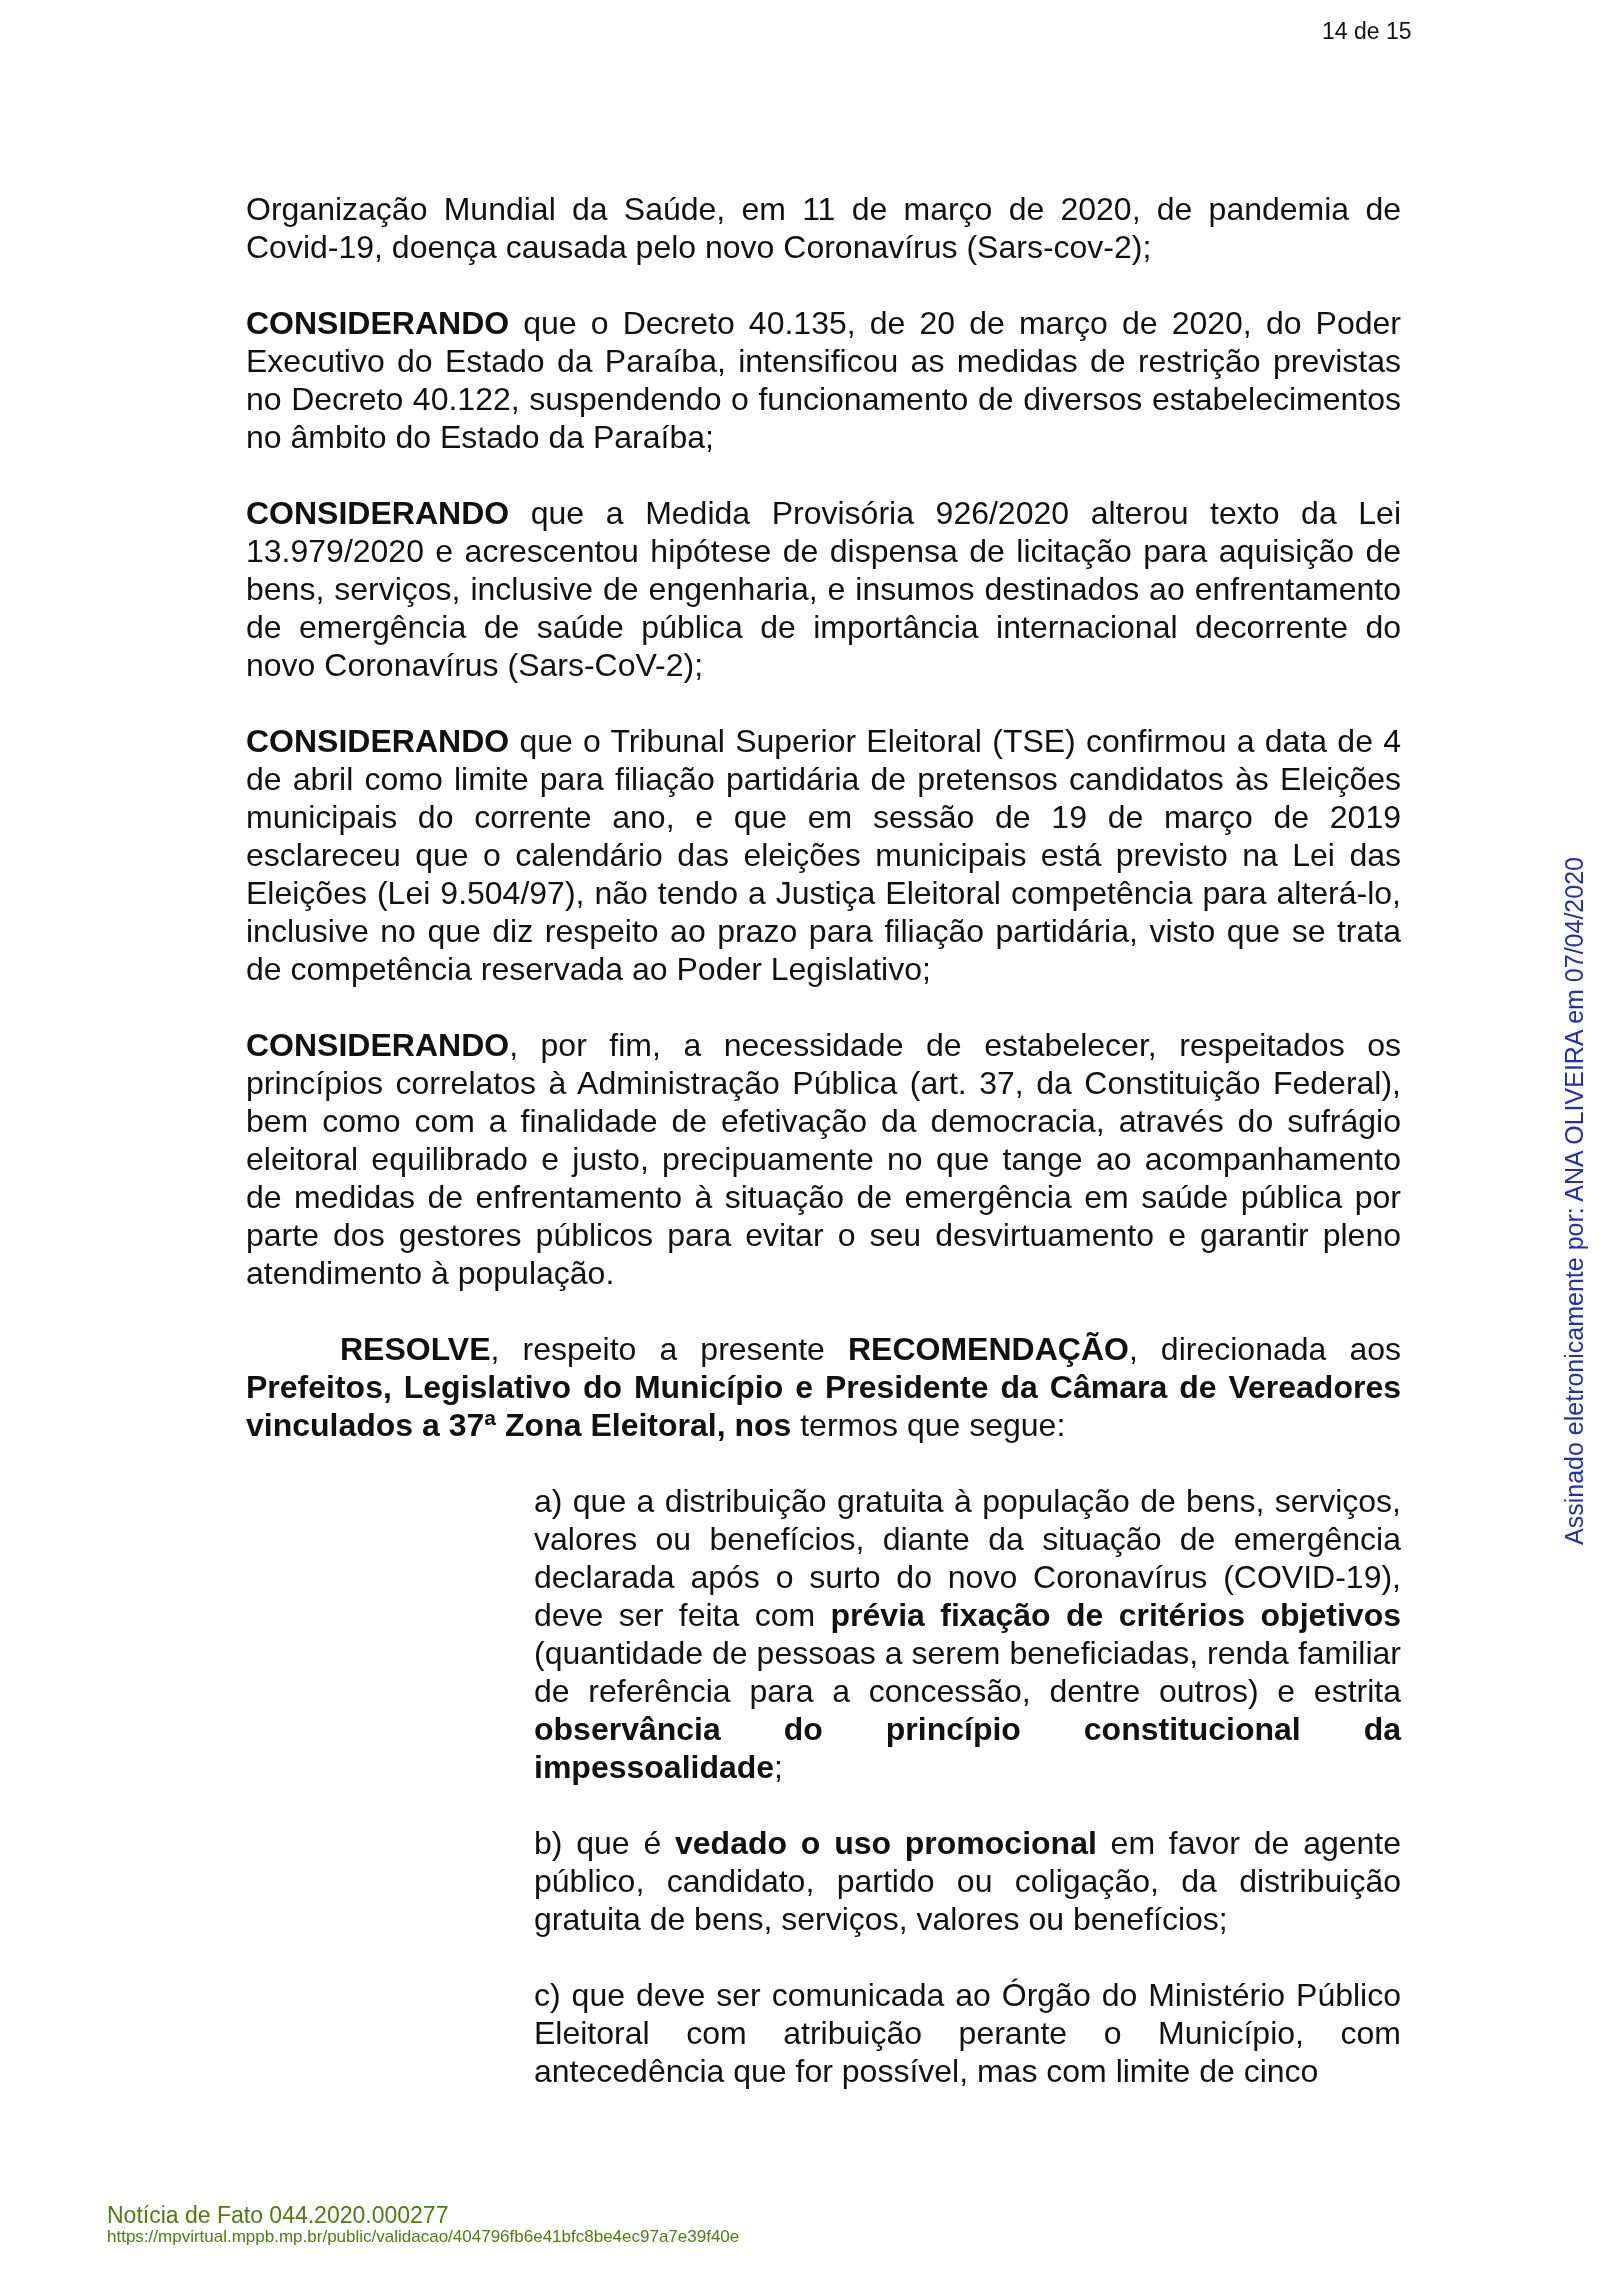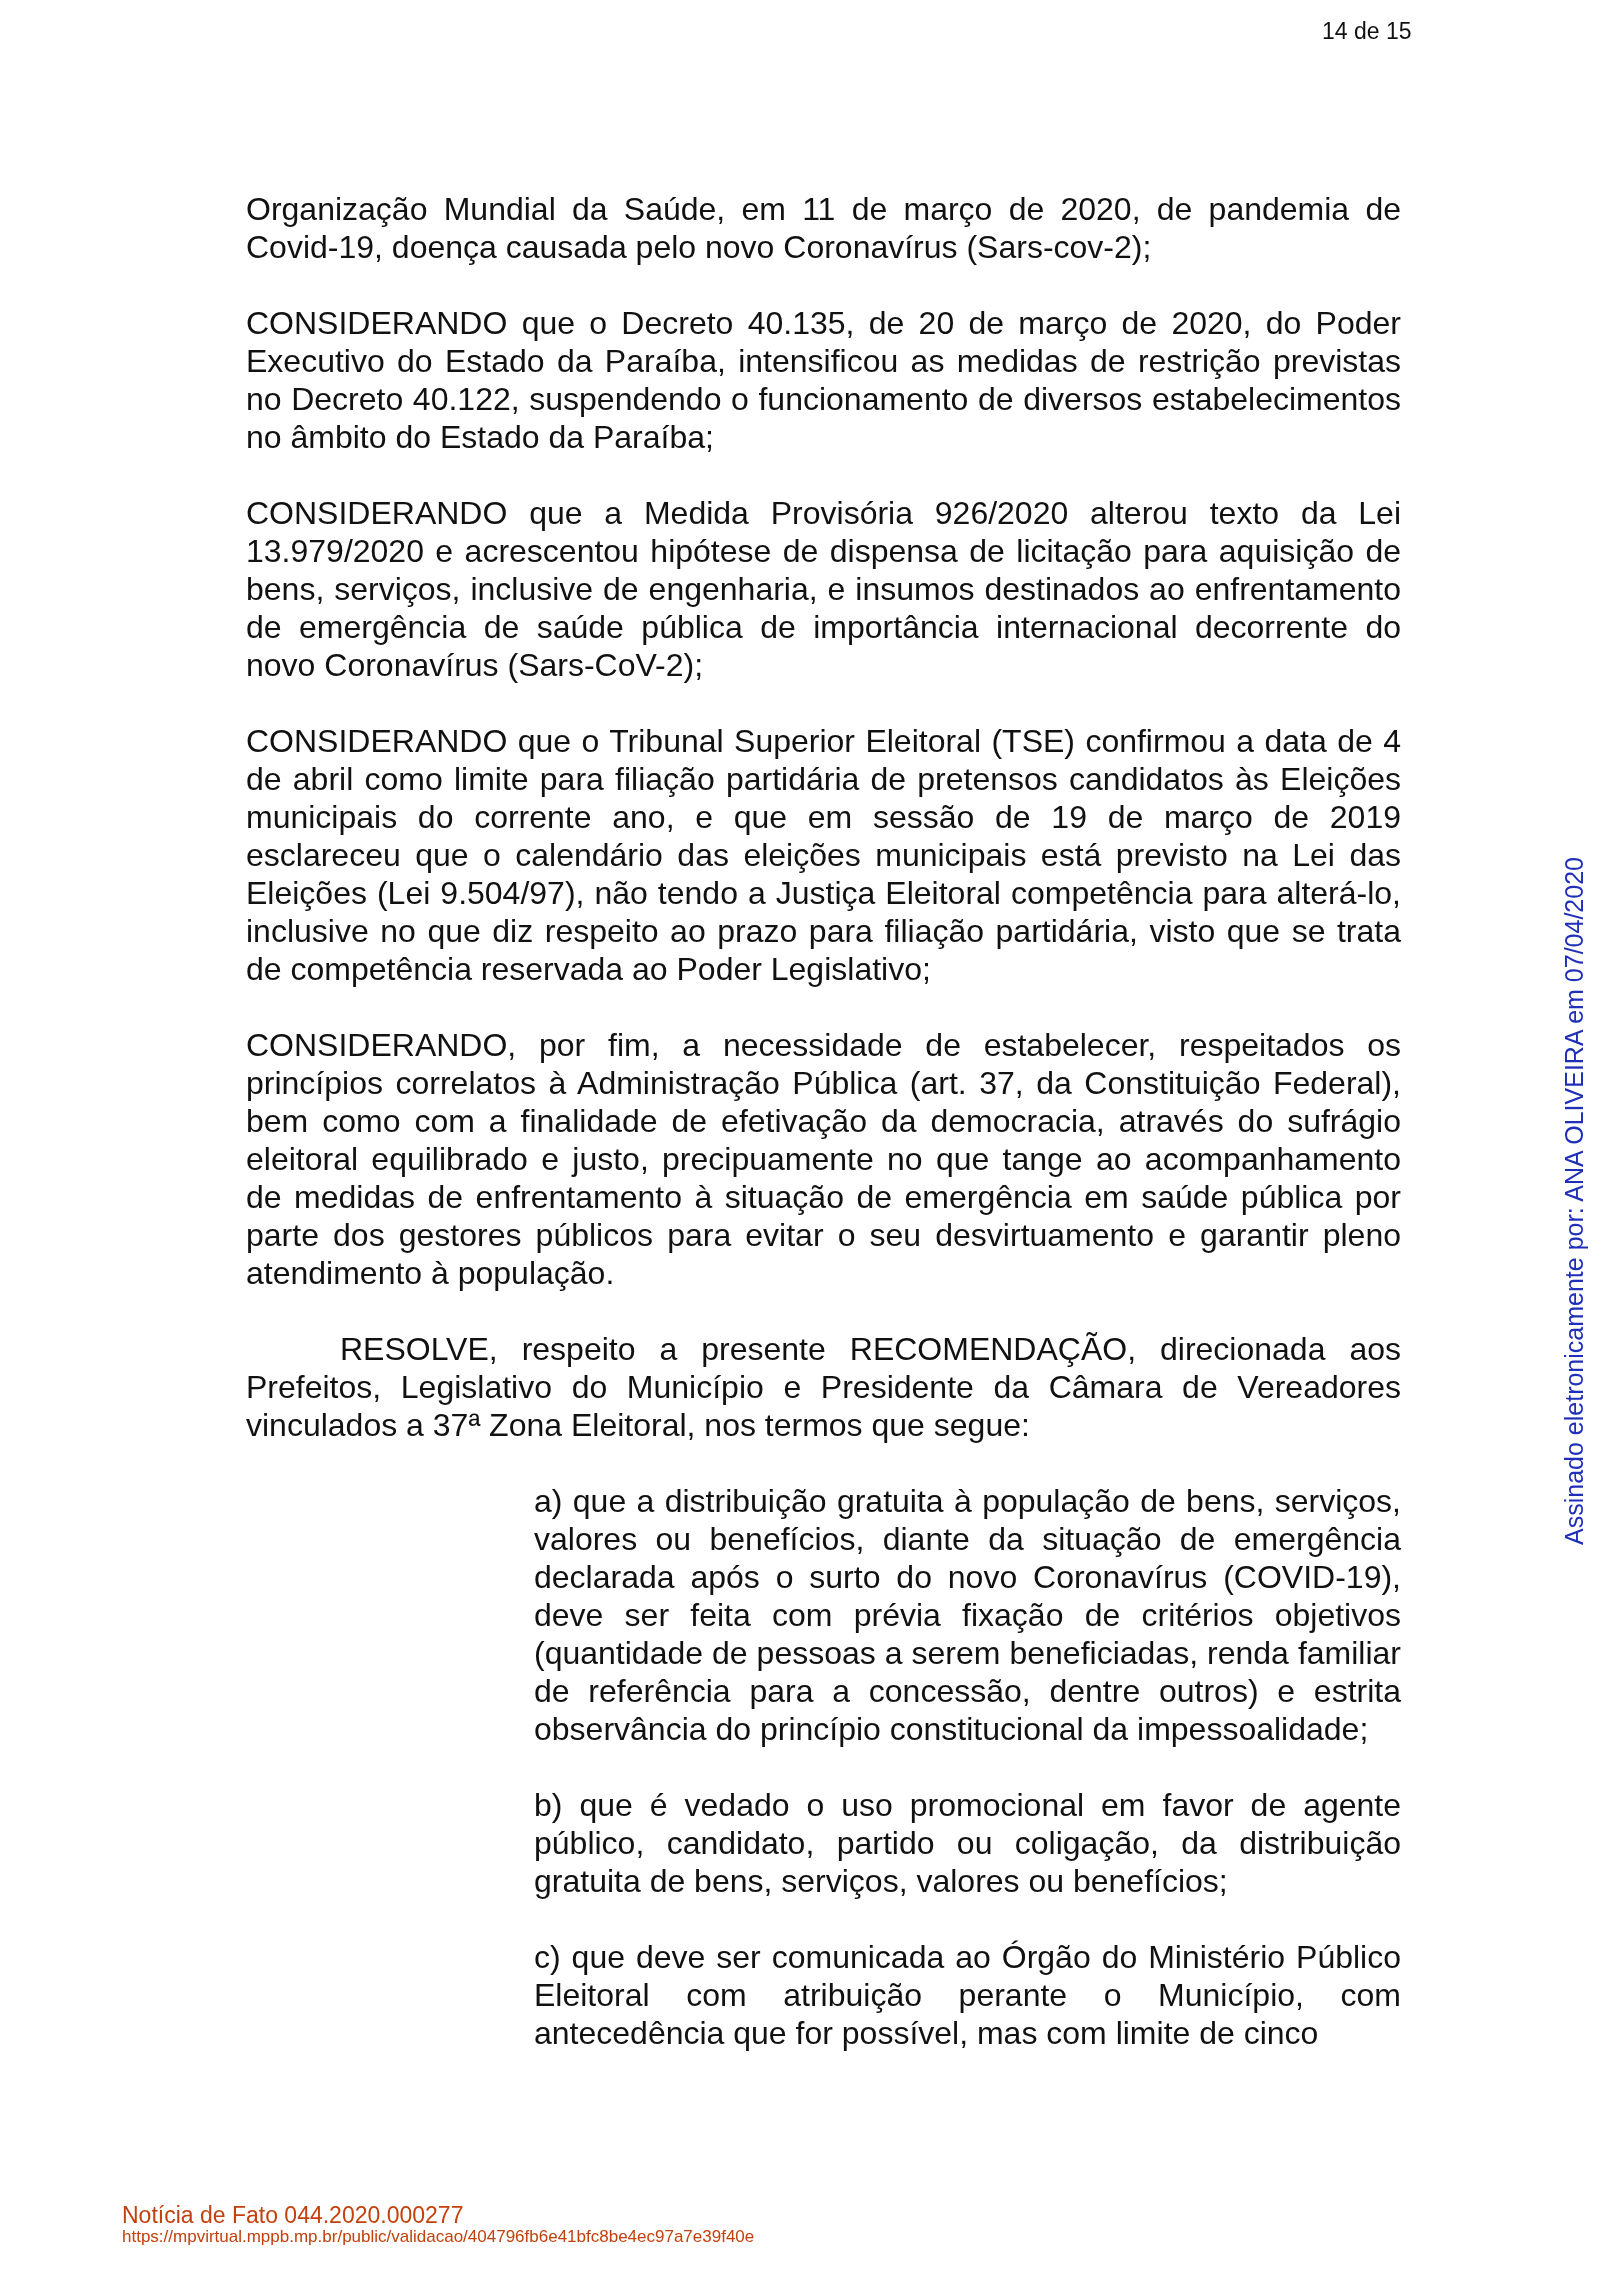--- a/index.html
+++ b/index.html
@@ -27,36 +27,36 @@
       left: 246px;
       top: 190px;
       width: 1155px;
       font-size: 32px;
       line-height: 38px;
     }
     .para {
       text-align: justify;
       margin: 0 0 38px 0;
     }
-    .para b { font-weight: normal; }
+    .para b { font-weight: bold; }
     .indent-first {
       text-indent: 94px;
     }
     .list-item {
       margin-left: 288px;
       text-align: justify;
       margin-bottom: 38px;
     }
     .footer {
       position: absolute;
-      left: 122px;
+      left: 107px;
       top: 2203px;
       font-size: 23px;
       line-height: 24px;
-      color: #c2410c;
+      color: #4d7c0f;
     }
     .footer .url {
       font-size: 17px;
       line-height: 19.7px;
       text-align: center;
     }
     .signature {
       position: absolute;
       left: 1574px;
       top: 1201px;

